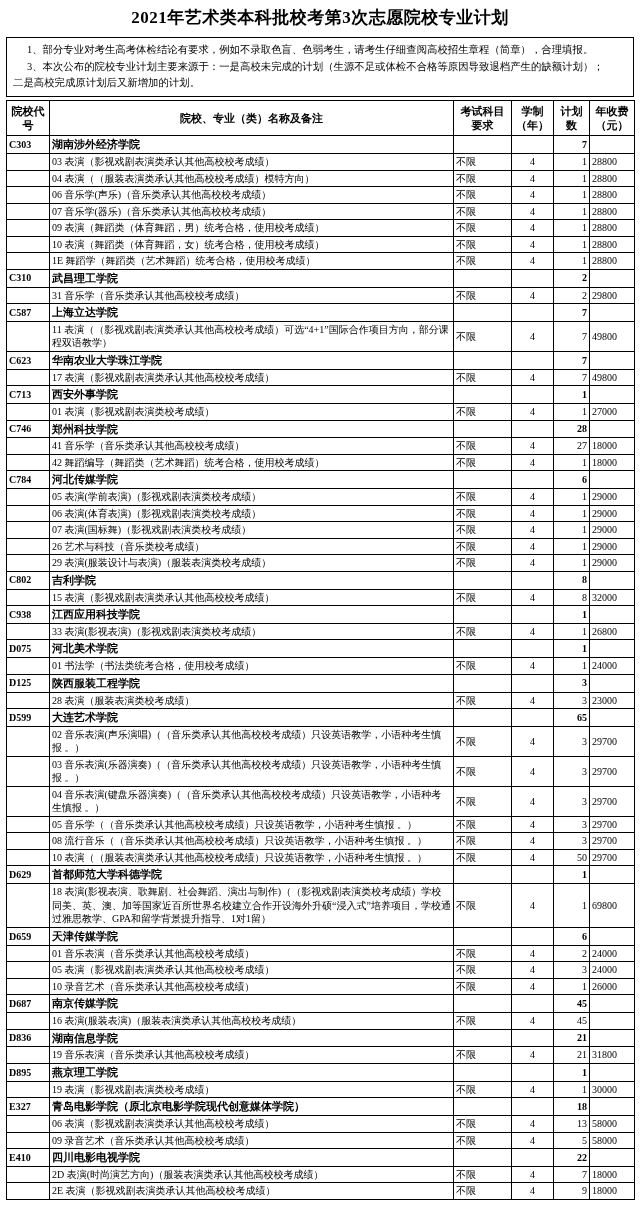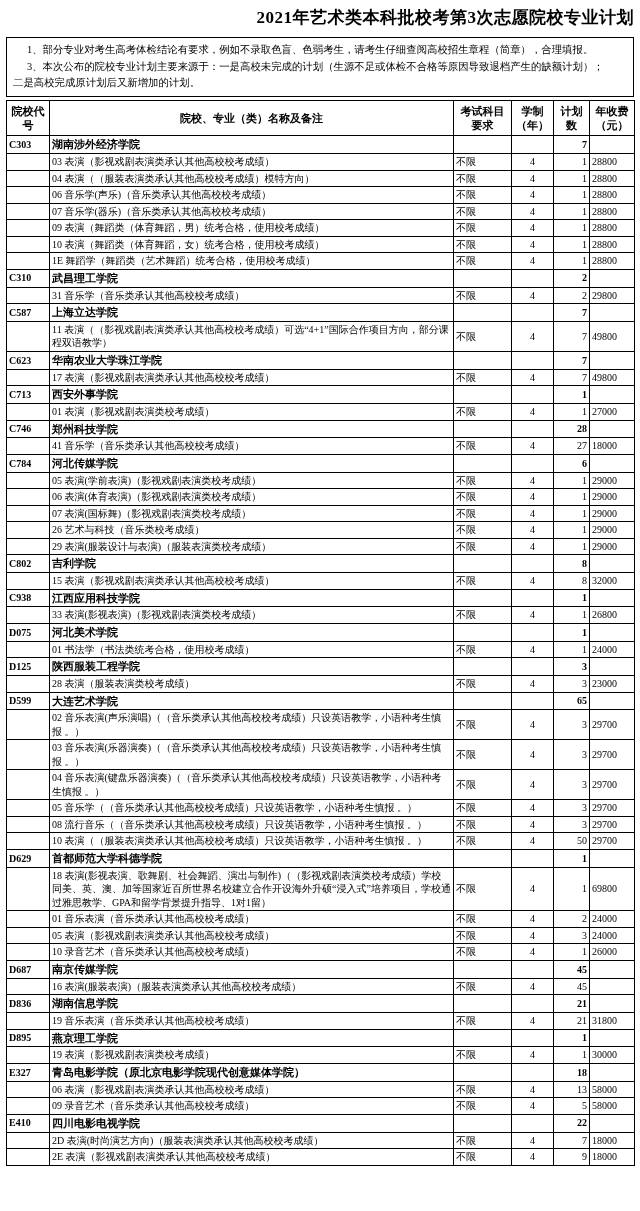--- a/index.html
+++ b/index.html
@@ -5,21 +5,21 @@
   html,body{margin:0;padding:0;}
   body{
     width:640px;
     background:#ffffff;
     font-family:"Liberation Serif","DejaVu Serif",serif;
     color:#000;
     -webkit-font-smoothing:none;
   }
   .page{width:640px;box-sizing:border-box;padding:0 6px;}
   .doc-title{
-    text-align:right;
+    text-align:center;
     font-weight:bold;
     font-size:17px;
     letter-spacing:0.5px;
     padding:8px 0 9px 0;
     line-height:1.2;
   }
   .notes{
     border:1.6px solid #000;
     box-sizing:border-box;
     padding:4px 19px 5px 6px;
@@ -236,20 +236,28 @@
           <td class="fee"></td>
         </tr>
         <tr>
           <td class="code"></td>
           <td class="major">41 音乐学（音乐类承认其他高校校考成绩）</td>
           <td class="subj">不限</td>
           <td class="year">4</td>
           <td class="plan">27</td>
           <td class="fee">18000</td>
         </tr>
+        <tr>
+          <td class="code"></td>
+          <td class="major">42 舞蹈编导（舞蹈类（艺术舞蹈）统考合格，使用校考成绩）</td>
+          <td class="subj">不限</td>
+          <td class="year">4</td>
+          <td class="plan">1</td>
+          <td class="fee">18000</td>
+        </tr>
         <tr class="group">
           <td class="code">C784</td>
           <td class="school">河北传媒学院</td>
           <td class="subj"></td>
           <td class="year"></td>
           <td class="plan total">6</td>
           <td class="fee"></td>
         </tr>
         <tr>
           <td class="code"></td>
@@ -420,20 +428,28 @@
           <td class="fee"></td>
         </tr>
         <tr>
           <td class="code"></td>
           <td class="major">18 表演(影视表演、歌舞剧、社会舞蹈、演出与制作)（（影视戏剧表演类校考成绩）学校同美、英、澳、加等国家近百所世界名校建立合作开设海外升硕“浸入式”培养项目，学校通过雅思教学、GPA和留学背景提升指导、1对1留）</td>
           <td class="subj">不限</td>
           <td class="year">4</td>
           <td class="plan">1</td>
           <td class="fee">69800</td>
         </tr>
+        <tr class="group">
+          <td class="code">D659</td>
+          <td class="school">天津传媒学院</td>
+          <td class="subj"></td>
+          <td class="year"></td>
+          <td class="plan total">6</td>
+          <td class="fee"></td>
+        </tr>
         <tr>
           <td class="code"></td>
           <td class="major">01 音乐表演（音乐类承认其他高校校考成绩）</td>
           <td class="subj">不限</td>
           <td class="year">4</td>
           <td class="plan">2</td>
           <td class="fee">24000</td>
         </tr>
         <tr>
           <td class="code"></td>

